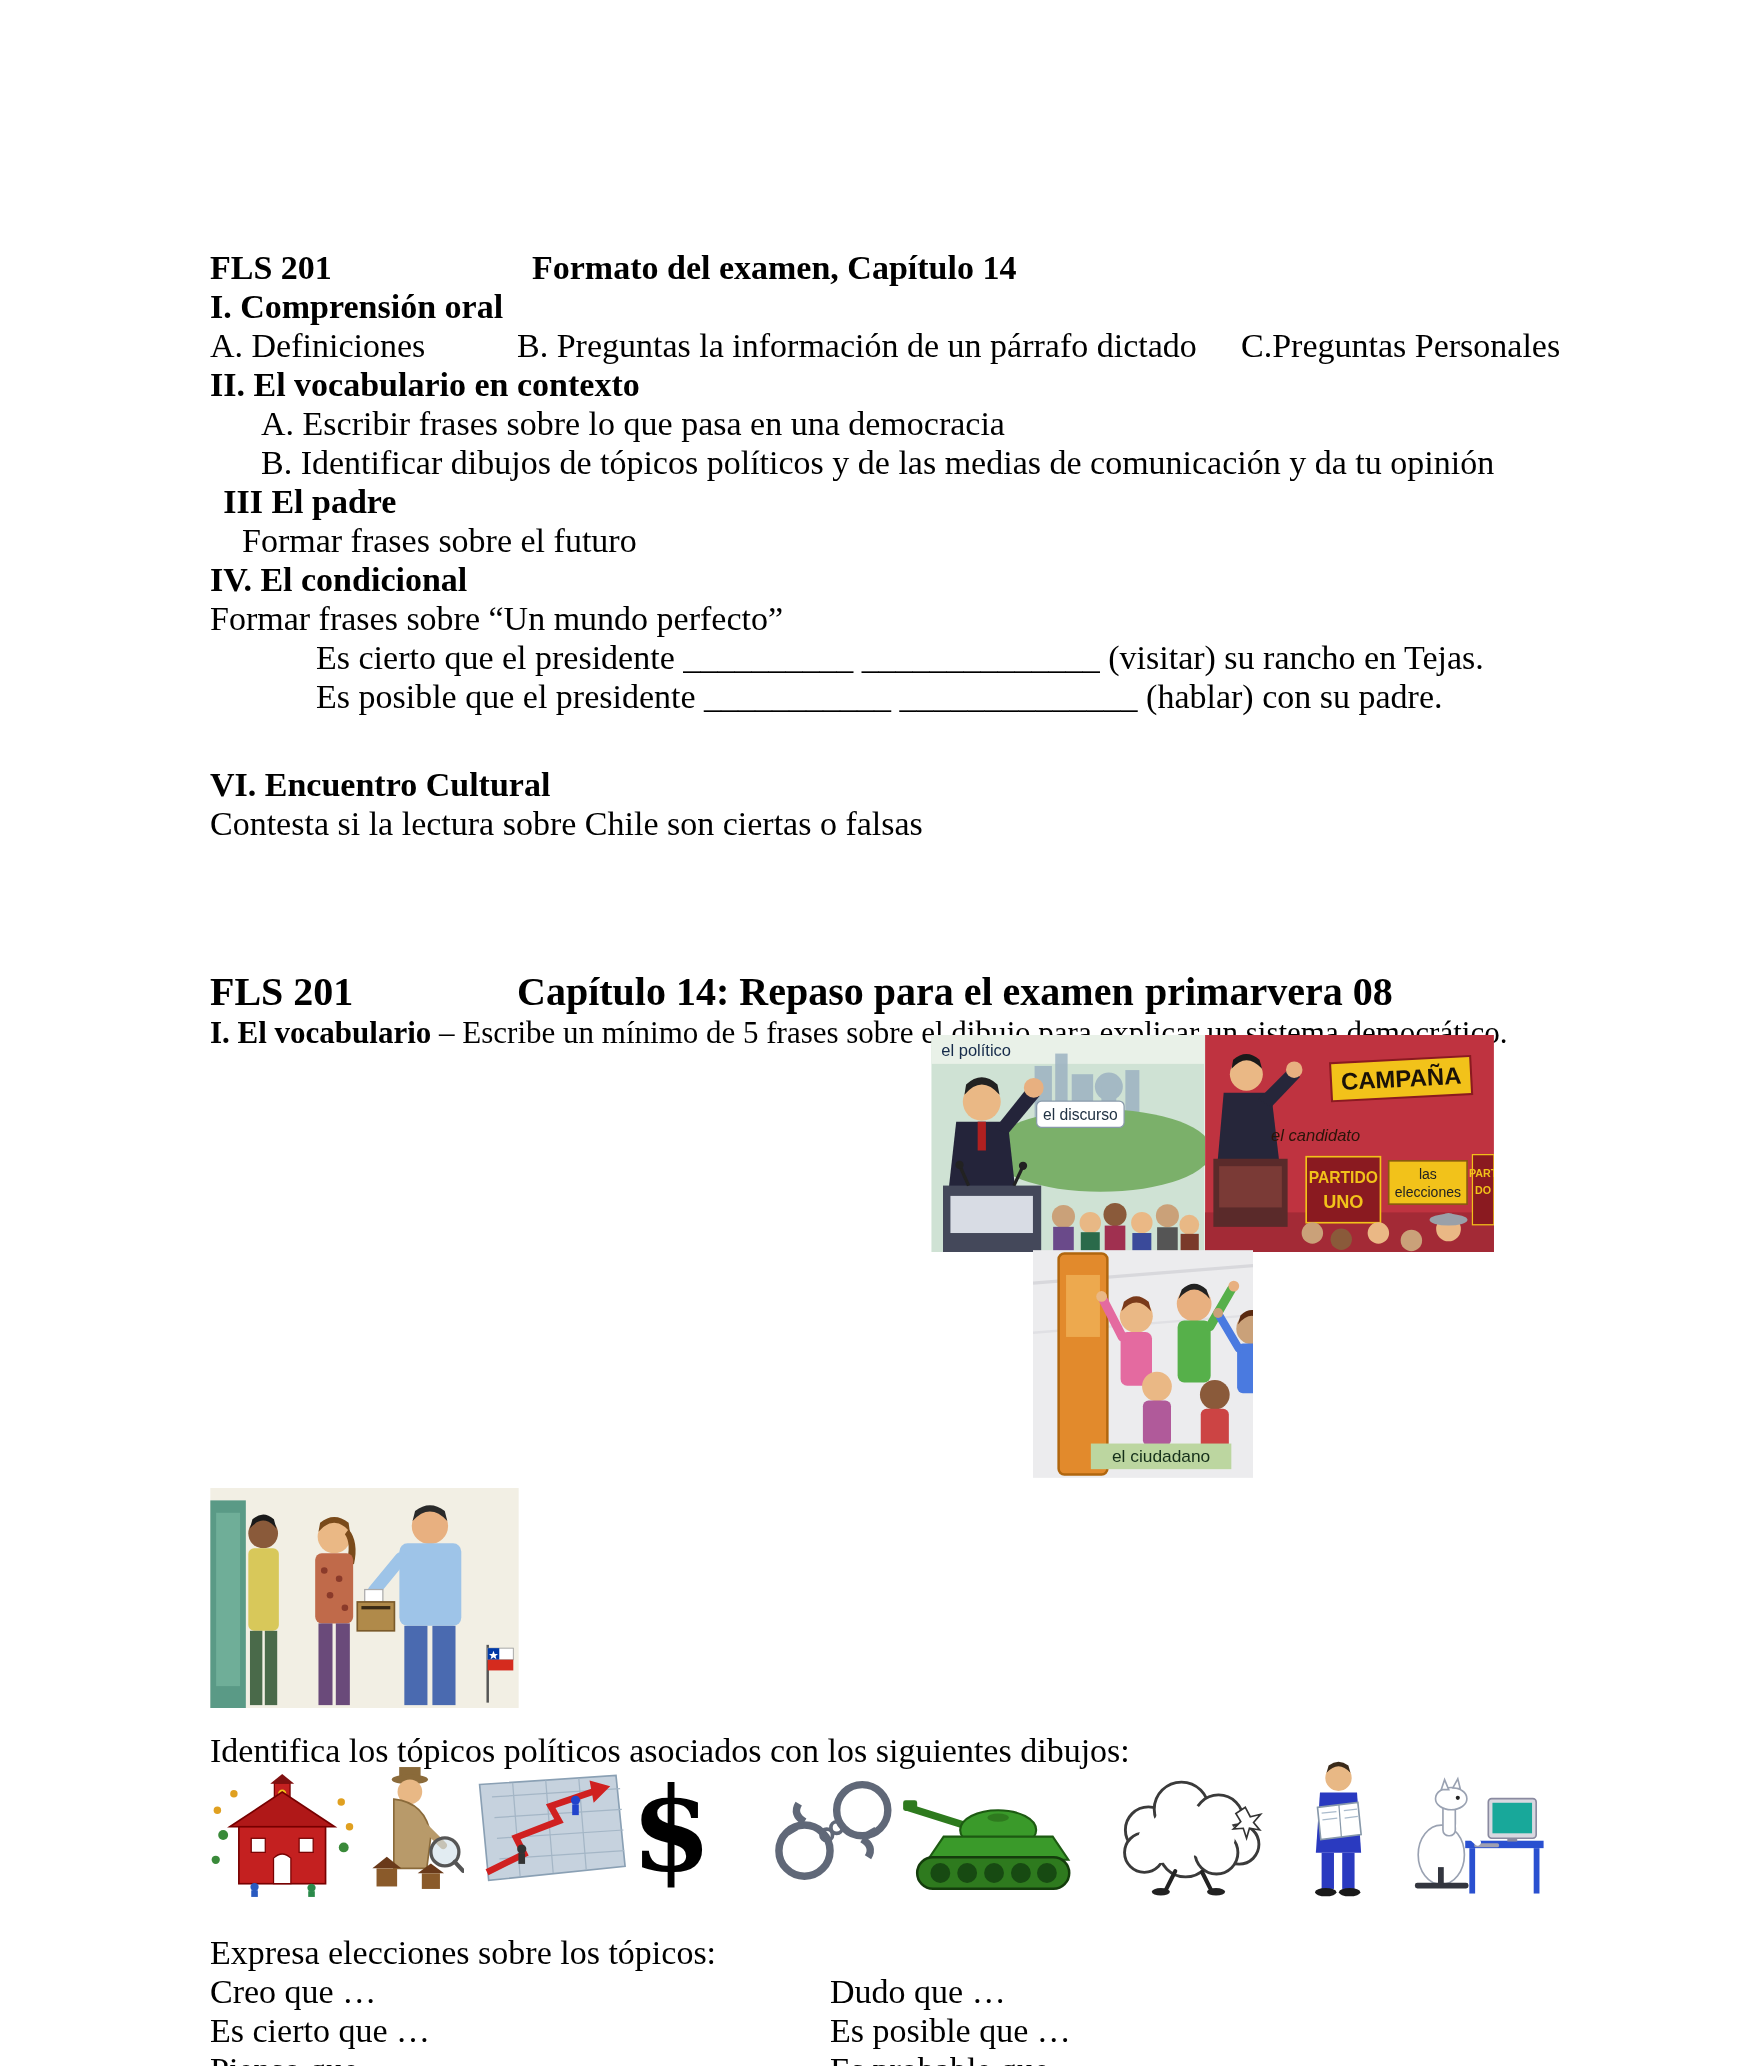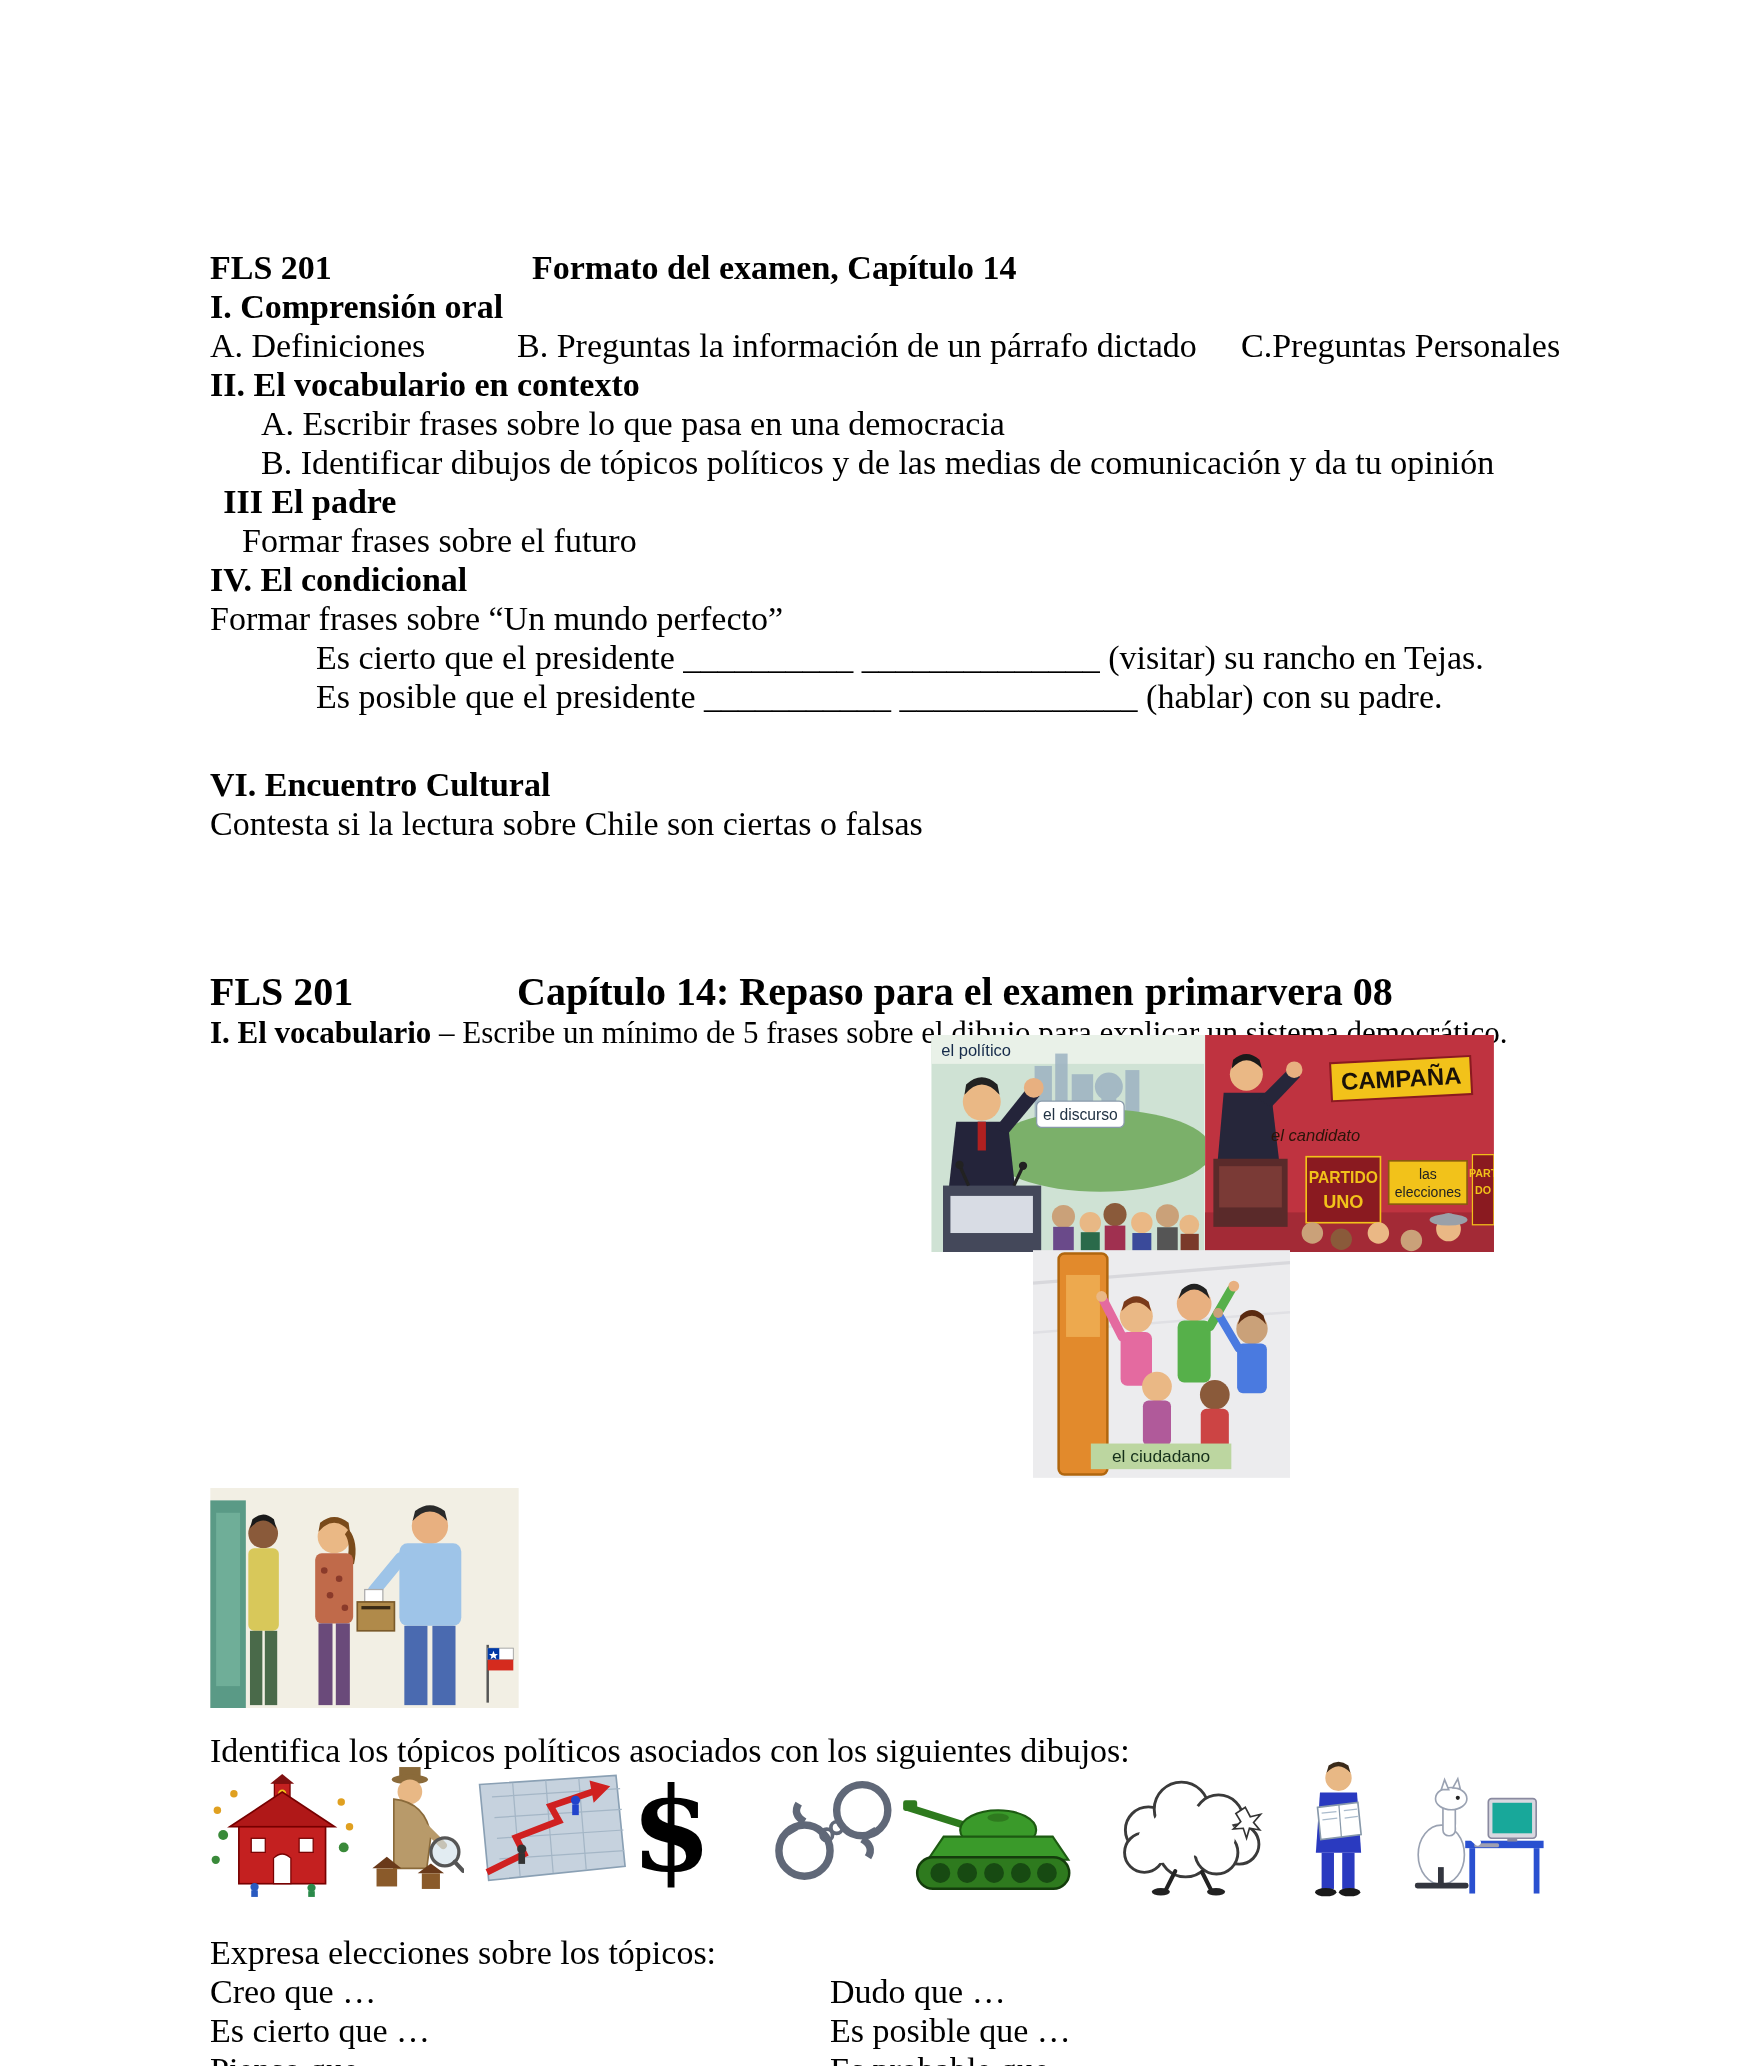--- a/index.html
+++ b/index.html
@@ -164,21 +164,21 @@
         <circle cx="330" cy="495" r="26" fill="#8a5a3a"></circle>
         <circle cx="420" cy="480" r="26" fill="#eab885"></circle>
         <circle cx="500" cy="498" r="26" fill="#caa179"></circle>
         <circle cx="590" cy="470" r="30" fill="#eab885"></circle>
         <ellipse cx="590" cy="448" rx="46" ry="14" fill="#9aa0a8"></ellipse>
         <path d="M560,448 Q590,415 620,448 Z" fill="#9aa0a8"></path>
       </g>
     </svg>
   </div>
 
-  <div class="imgbox" style="left:1033px;top:1250px;width:257px;height:228px;">
+  <div class="imgbox" style="left:1033px;top:1250px;width:220px;height:228px;">
     <svg width="257" height="228" viewBox="0 0 622 551">
       <rect width="622" height="551" fill="#ececee"></rect>
       <line x1="0" y1="80" x2="622" y2="30" stroke="#d8d8dc" stroke-width="8"></line>
       <line x1="0" y1="200" x2="622" y2="150" stroke="#e0e0e4" stroke-width="6"></line>
 
       <rect x="62" y="8" width="118" height="535" rx="14" fill="#e28a2c" stroke="#b0660e" stroke-width="6"></rect>
       <rect x="80" y="60" width="82" height="150" fill="#eda94e"></rect>
 
       <g stroke-linecap="round">
         <circle cx="250" cy="160" r="40" fill="#eab885"></circle>

